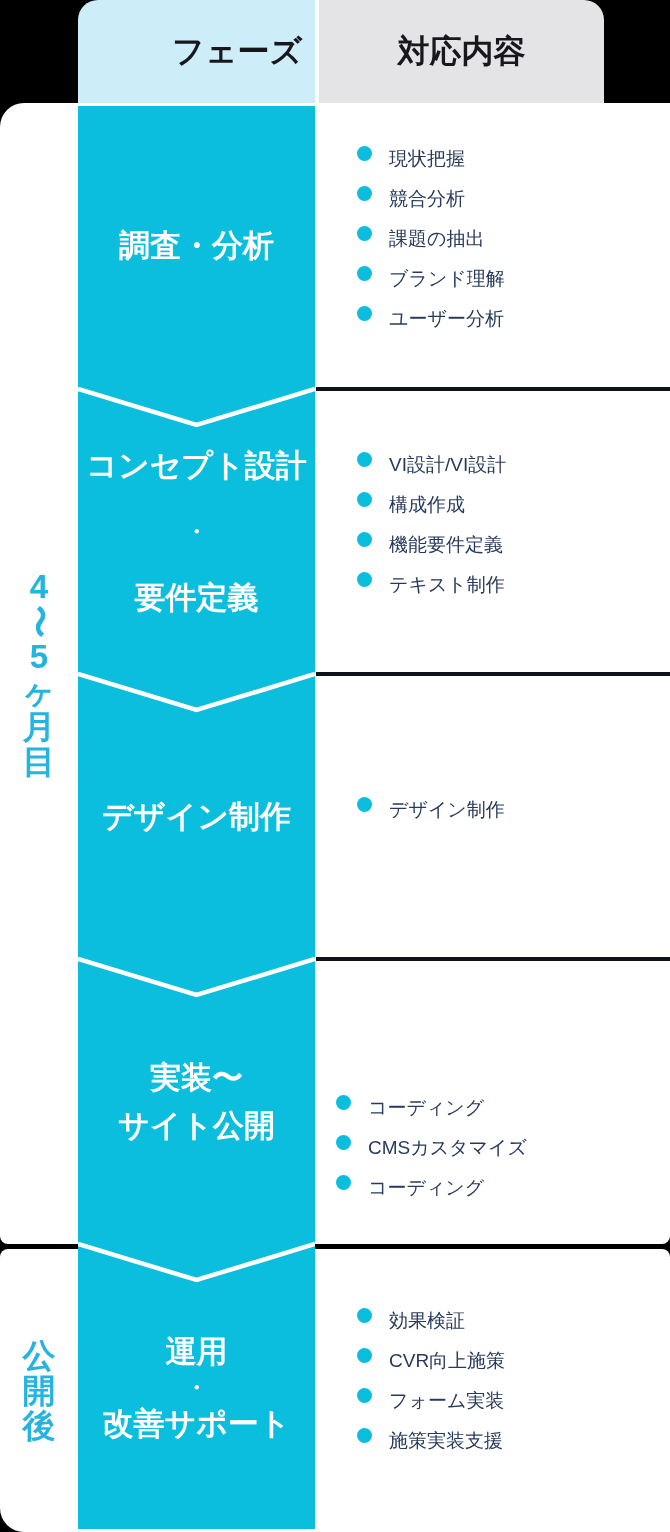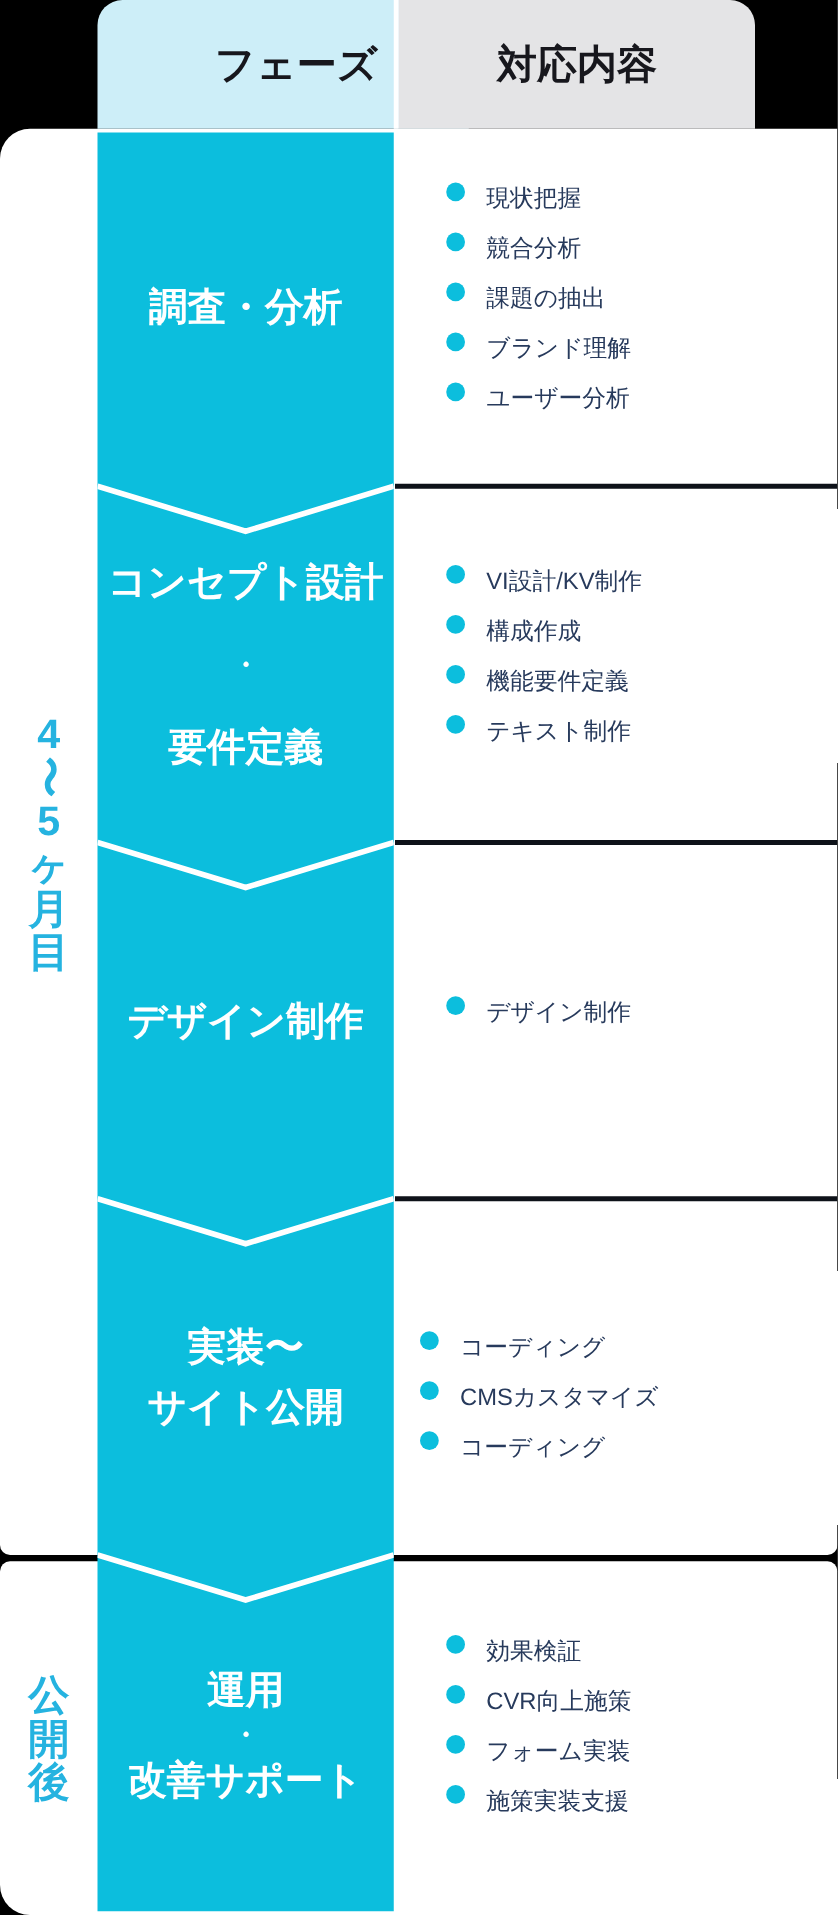--- a/index.html
+++ b/index.html
@@ -98,21 +98,21 @@
         <div class="phase-line">コンセプト設計</div>
         <div class="phase-line dot">・</div>
         <div class="phase-line">要件定義</div>
       </div>
       <div class="chevron" style="top: 385px;"><svg width="237" height="46" viewBox="0 0 237 46">
           <polyline points="0,4 118.5,40 237,4" fill="none" stroke="#ffffff" stroke-width="4.5"></polyline>
         </svg></div>
       <div class="items-cell" style="top: 393px; height: 277px;">
         <div class="item">
           <span class="bullet"></span>
-          <span>VI設計/KV制作</span>
+          <span>VI設計/VI設計</span>
         </div>
         <div class="item">
           <span class="bullet"></span>
           <span>構成作成</span>
         </div>
         <div class="item">
           <span class="bullet"></span>
           <span>機能要件定義</span>
         </div>
         <div class="item">
@@ -134,21 +134,21 @@
         </div>
       </div>
       <div class="separator" style="top: 957px;"></div>
       <div class="phase-label" style="top: 959px; height: 285px;">
         <div class="phase-line">実装〜</div>
         <div class="phase-line">サイト公開</div>
       </div>
       <div class="chevron" style="top: 955px;"><svg width="237" height="46" viewBox="0 0 237 46">
           <polyline points="0,4 118.5,40 237,4" fill="none" stroke="#ffffff" stroke-width="4.5"></polyline>
         </svg></div>
-      <div class="items-cell" style="top: 986px; height: 277px; padding-left: 20px;">
+      <div class="items-cell" style="top: 1016px; height: 277px; padding-left: 20px;">
         <div class="item">
           <span class="bullet"></span>
           <span>コーディング</span>
         </div>
         <div class="item">
           <span class="bullet"></span>
           <span>CMSカスタマイズ</span>
         </div>
         <div class="item">
           <span class="bullet"></span>

